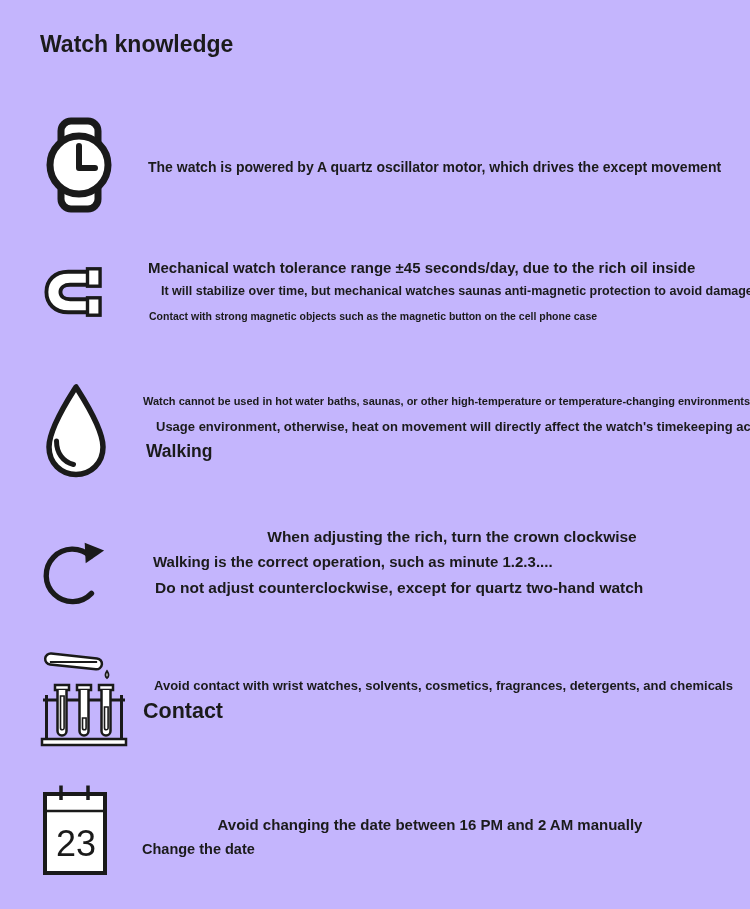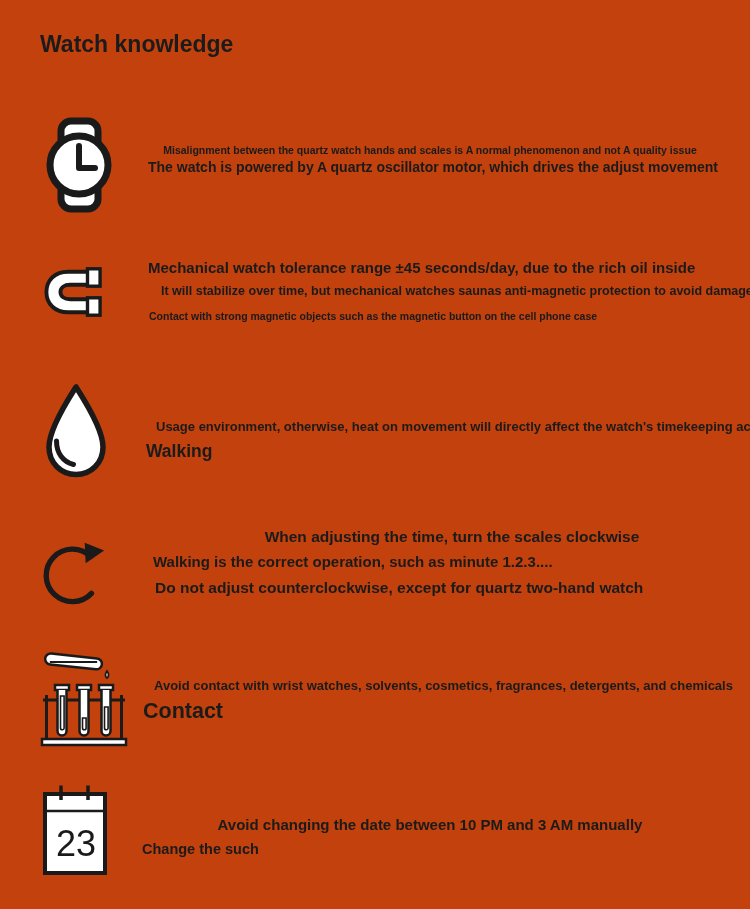--- a/index.html
+++ b/index.html
@@ -1,17 +1,17 @@
 <!DOCTYPE html>
 <html><head>
 <meta charset="utf-8">
 <style>
   html,body{margin:0;padding:0;background:#ffffff;}
   .page{
-    position:relative;width:750px;height:909px;background:#c2410c;
+    position:relative;width:750px;height:909px;background:#c4b5fd;
     font-family:"Liberation Sans",sans-serif;color:#1b1b1b;overflow:hidden;
   }
   .title{
     position:absolute;left:40px;top:31px;margin:0;
     font-size:23px;font-weight:700;letter-spacing:0;
   }
   .ic{position:absolute;}
   .ic svg{display:block;width:100%;height:100%;}
   .ln{
     position:absolute;left:140px;width:580px;margin:0;
@@ -43,50 +43,50 @@
 
   <h1 class="title">Watch knowledge</h1>
 
   <div class="ic" style="left:40px;top:117px;width:78px;height:96px;">
     <svg viewBox="0 0 78 96" fill="none">
       <rect x="21" y="4" width="37" height="88" rx="10" fill="#fff" stroke="#1a1a1a" stroke-width="7"></rect>
       <circle cx="39" cy="48" r="29" fill="#fff" stroke="#1a1a1a" stroke-width="7"></circle>
       <path d="M39 29 V51 H55" stroke="#1a1a1a" stroke-width="6" stroke-linecap="round" stroke-linejoin="round"></path>
     </svg>
   </div>
-  <p class="ln c s1-l1">Misalignment between the quartz watch hands and scales is A normal phenomenon and not A quality issue</p>
-  <p class="ln l s1-l2">The watch is powered by A quartz oscillator motor, which drives the adjust movement</p>
+  <p class="ln l s1-l2">The watch is powered by A quartz oscillator motor, which drives the except movement</p>
 
   <div class="ic" style="left:40px;top:263px;width:66px;height:58px;">
     <svg viewBox="0 0 66 60" fill="none">
       <path d="M54 9 H28 C14 9 5.5 18 5.5 30 C5.5 42 14 51 28 51 H54 V37.5 H30 C24 37.5 20 34.5 20 30 C20 25.5 24 22.5 30 22.5 H54 Z" fill="#fff" stroke="#1a1a1a" stroke-width="4"></path>
       <rect x="48" y="6" width="13" height="18" fill="#fff" stroke="#1a1a1a" stroke-width="3.5"></rect>
       <rect x="48" y="36" width="13" height="18" fill="#fff" stroke="#1a1a1a" stroke-width="3.5"></rect>
     </svg>
   </div>
   <p class="ln l s2-l1">Mechanical watch tolerance range ±45 seconds/day, due to the rich oil inside</p>
   <p class="ln l s2-l2">It will stabilize over time, but mechanical watches saunas anti-magnetic protection to avoid damage</p>
   <p class="ln l s2-l3">Contact with strong magnetic objects such as the magnetic button on the cell phone case</p>
 
   <div class="ic" style="left:40px;top:382px;width:72px;height:97px;">
     <svg viewBox="0 0 72 97" fill="none">
       <path d="M36 5 C31 13 9 46 9 65 C9 81 21 92.5 36 92.5 C51 92.5 63 81 63 65 C63 46 41 13 36 5 Z" fill="#fff" stroke="#1a1a1a" stroke-width="5.5" stroke-linejoin="round"></path>
       <path d="M16.5 59 C16.5 71 23 80 33.5 82.5" stroke="#1a1a1a" stroke-width="5" stroke-linecap="round"></path>
     </svg>
   </div>
+  <p class="ln l s3-l1">Watch cannot be used in hot water baths, saunas, or other high-temperature or temperature-changing environments</p>
   <p class="ln l s3-l2">Usage environment, otherwise, heat on movement will directly affect the watch's timekeeping accuracy</p>
   <p class="ln l s3-l3">Walking</p>
 
   <div class="ic" style="left:42px;top:528px;width:66px;height:86px;">
     <svg viewBox="0 0 68 88" fill="none">
       <path d="M51 67 A27 27 0 1 1 50 29" stroke="#1a1a1a" stroke-width="5.5" stroke-linecap="round"></path>
       <polygon points="44,15 64,23 45,36" fill="#1a1a1a"></polygon>
     </svg>
   </div>
-  <p class="ln c s4-l1">When adjusting the time, turn the scales clockwise</p>
+  <p class="ln c s4-l1">When adjusting the rich, turn the crown clockwise</p>
   <p class="ln l s4-l2">Walking is the correct operation, such as minute 1.2.3....</p>
   <p class="ln l s4-l3">Do not adjust counterclockwise, except for quartz two-hand watch</p>
 
   <div class="ic" style="left:40px;top:644px;width:88px;height:103px;">
     <svg viewBox="0 0 88 103" fill="none">
       <g transform="rotate(6 34 18)">
         <rect x="5" y="12" width="57" height="11" rx="5.5" fill="#fff" stroke="#1a1a1a" stroke-width="2.5"></rect>
         <line x1="10" y1="20.5" x2="57" y2="15.5" stroke="#1a1a1a" stroke-width="2"></line>
       </g>
       <path d="M67 27 c-2 3 -2 5.5 0 7 c2 -1.5 2 -4 0 -7 Z" fill="#fff" stroke="#1a1a1a" stroke-width="1.8"></path>
@@ -110,16 +110,16 @@
 
   <div class="ic" style="left:42px;top:784px;width:66px;height:93px;">
     <svg viewBox="0 0 66 93" fill="none">
       <rect x="3" y="10" width="60" height="79" fill="#fff" stroke="#1a1a1a" stroke-width="4"></rect>
       <line x1="3" y1="27" x2="63" y2="27" stroke="#1a1a1a" stroke-width="2.5"></line>
       <line x1="19" y1="1.5" x2="19" y2="16" stroke="#1a1a1a" stroke-width="3.5"></line>
       <line x1="46" y1="1.5" x2="46" y2="16" stroke="#1a1a1a" stroke-width="3.5"></line>
       <text x="14" y="72" font-family="Liberation Sans, sans-serif" font-size="36" fill="#1a1a1a">23</text>
     </svg>
   </div>
-  <p class="ln c s6-l1">Avoid changing the date between 10 PM and 3 AM manually</p>
-  <p class="ln l s6-l2">Change the such</p>
+  <p class="ln c s6-l1">Avoid changing the date between 16 PM and 2 AM manually</p>
+  <p class="ln l s6-l2">Change the date</p>
 
 </div>
 
 </body></html>

